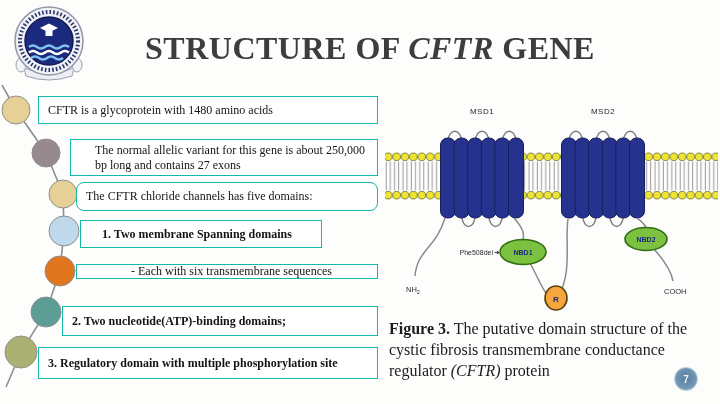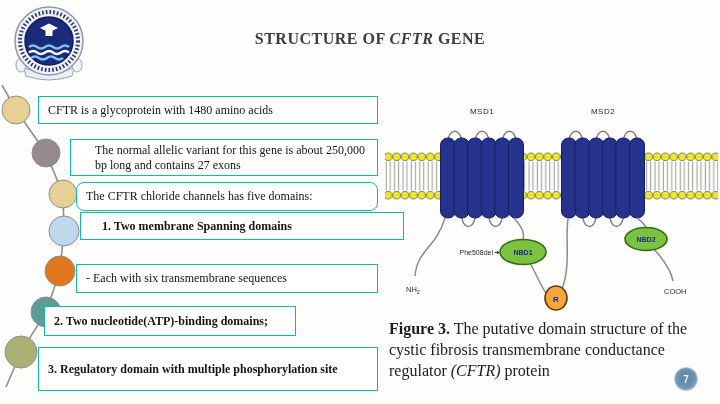--- a/index.html
+++ b/index.html
@@ -3,39 +3,39 @@
 <meta charset="utf-8">
 <style>
   html,body{margin:0;padding:0;background:#fff;}
   .slide{
     position:relative;width:720px;height:404px;background:#fdfdfc;
     font-family:"Liberation Serif","DejaVu Serif",serif;overflow:hidden;
   }
   
   .title{
     position:absolute;left:20px;top:30px;width:700px;text-align:center;
-    font-size:16px;font-weight:bold;color:#3d3d3f;letter-spacing:.5px;
+    font-size:32px;font-weight:bold;color:#3d3d3f;letter-spacing:.5px;
   }
   .title .it{font-style:italic;}
   
   .chain-svg{position:absolute;left:0;top:85px;}
   
   .box{
     position:absolute;background:#ffffff;border:1px solid #14b8a6;
     display:flex;align-items:center;padding-left:9px;box-sizing:border-box;
     font-size:12px;color:#141414;line-height:15px;
   }
   .box.bold{font-weight:bold;}
   .b1{left:38px;top:96px;width:340px;height:28px;}
   .b2{left:70px;top:139px;width:308px;height:37px;padding-left:24px;}
   .b3{left:76px;top:182px;width:302px;height:29px;border-radius:8px;}
-  .b4{left:80px;top:212px;width:324px;height:28px;padding-left:21px;}
-  .b5{left:76px;top:264px;width:302px;height:29px;}
-  .b6{left:44px;top:306px;width:252px;height:30px;}
-  .b7{left:38px;top:347px;width:340px;height:44px;}
+  .b4{left:80px;top:220px;width:242px;height:28px;padding-left:21px;}
+  .b5{left:76px;top:264px;width:302px;height:15px;justify-content:center;}
+  .b6{left:62px;top:306px;width:316px;height:30px;}
+  .b7{left:38px;top:347px;width:340px;height:32px;}
   
   .diagram-svg{position:absolute;left:384px;top:98px;}
   .caption{
     position:absolute;left:389px;top:319px;width:328px;
     font-size:16px;line-height:1.3;color:#1c1c1c;
   }
   .caption .cb{font-weight:bold;}
   .caption .ci{font-style:italic;}
   
   .page-badge{

